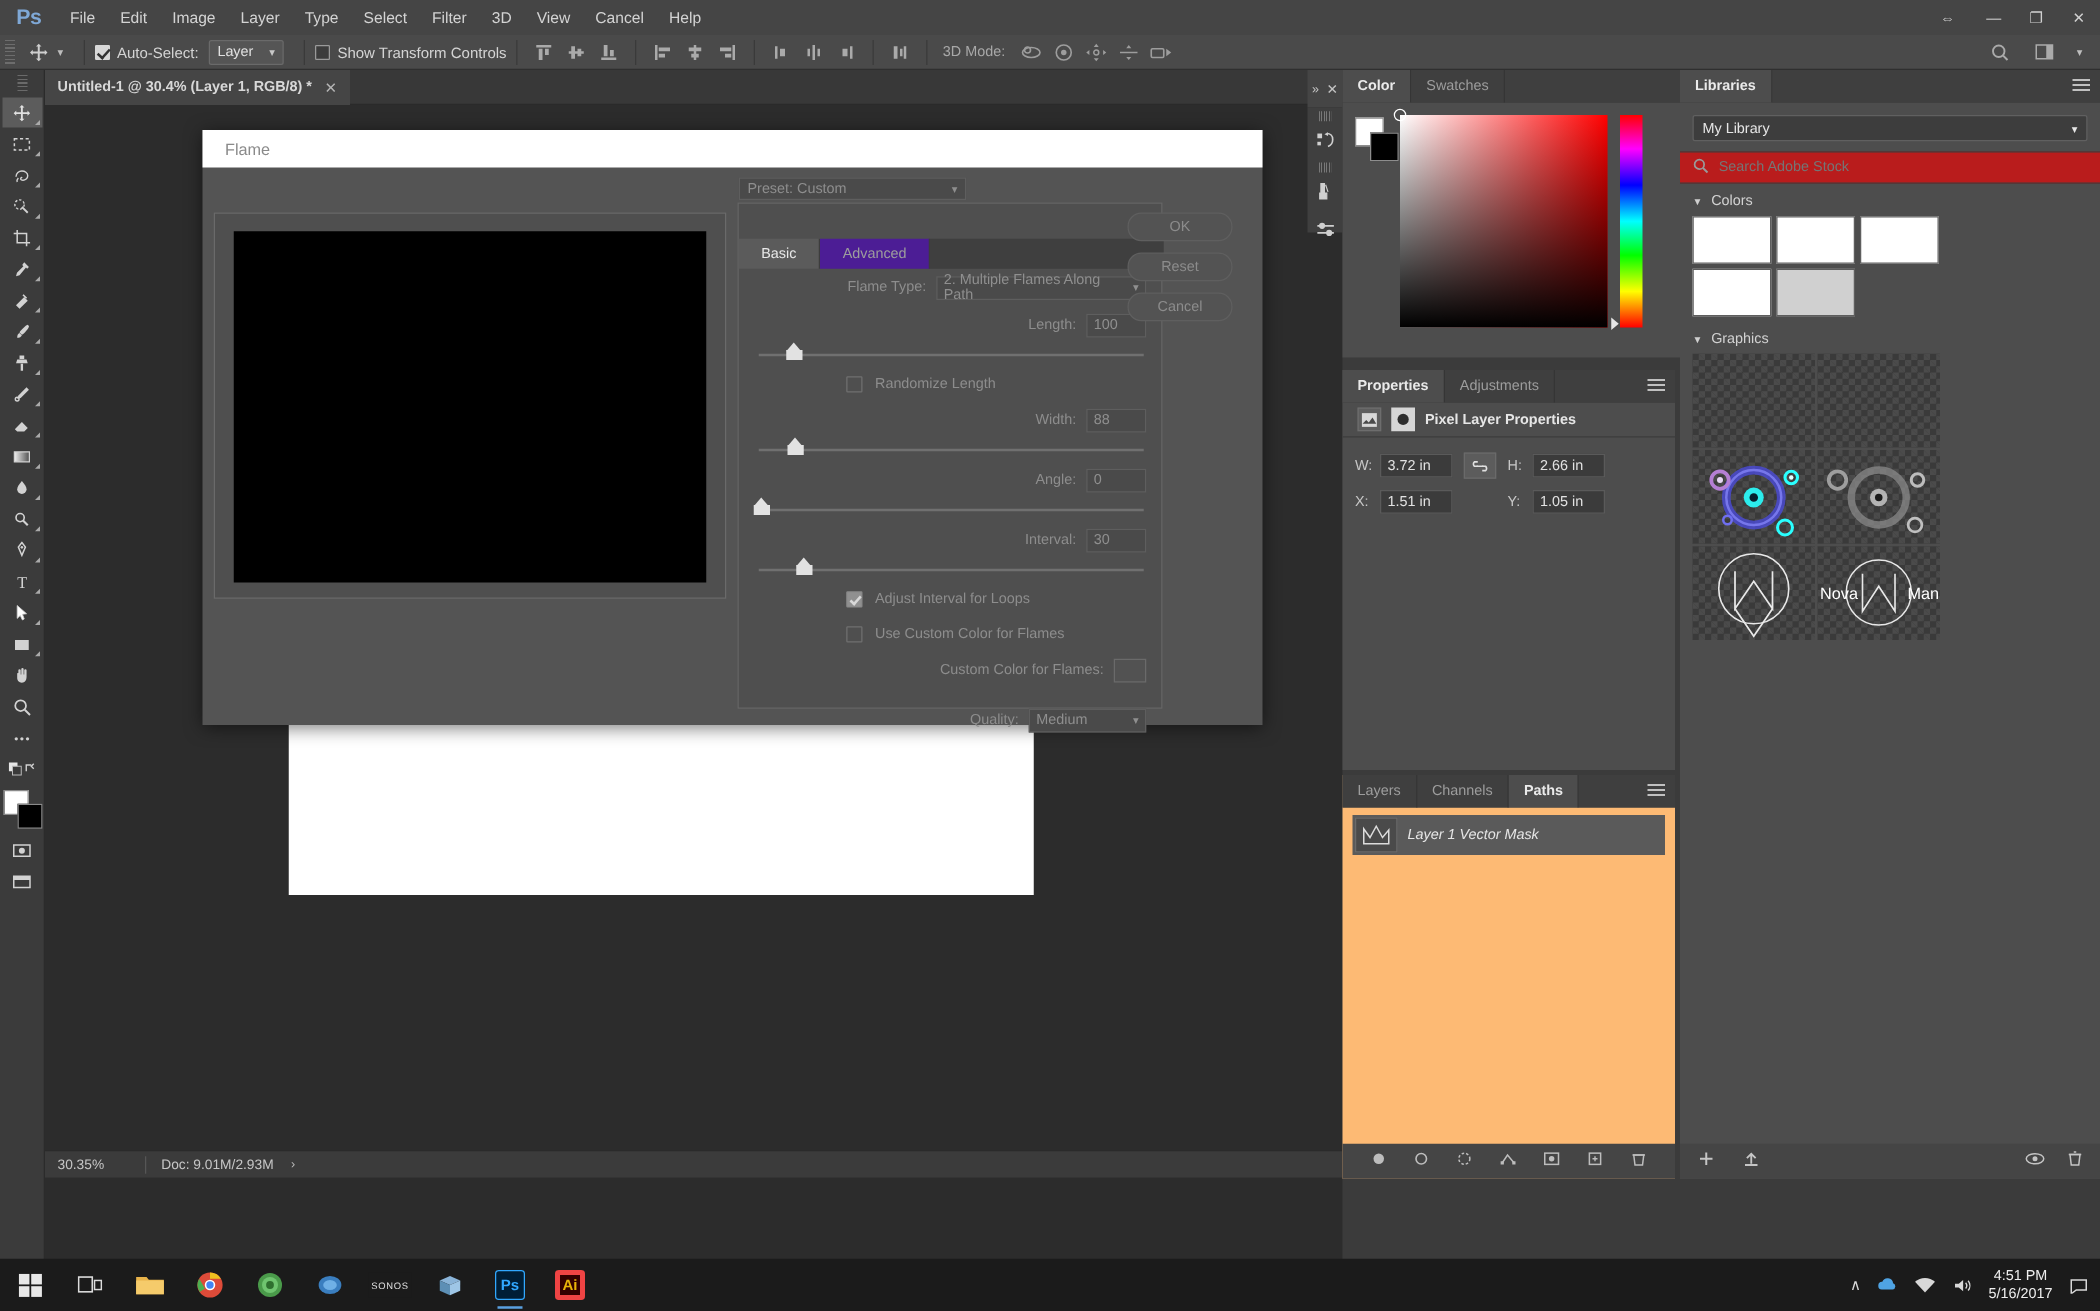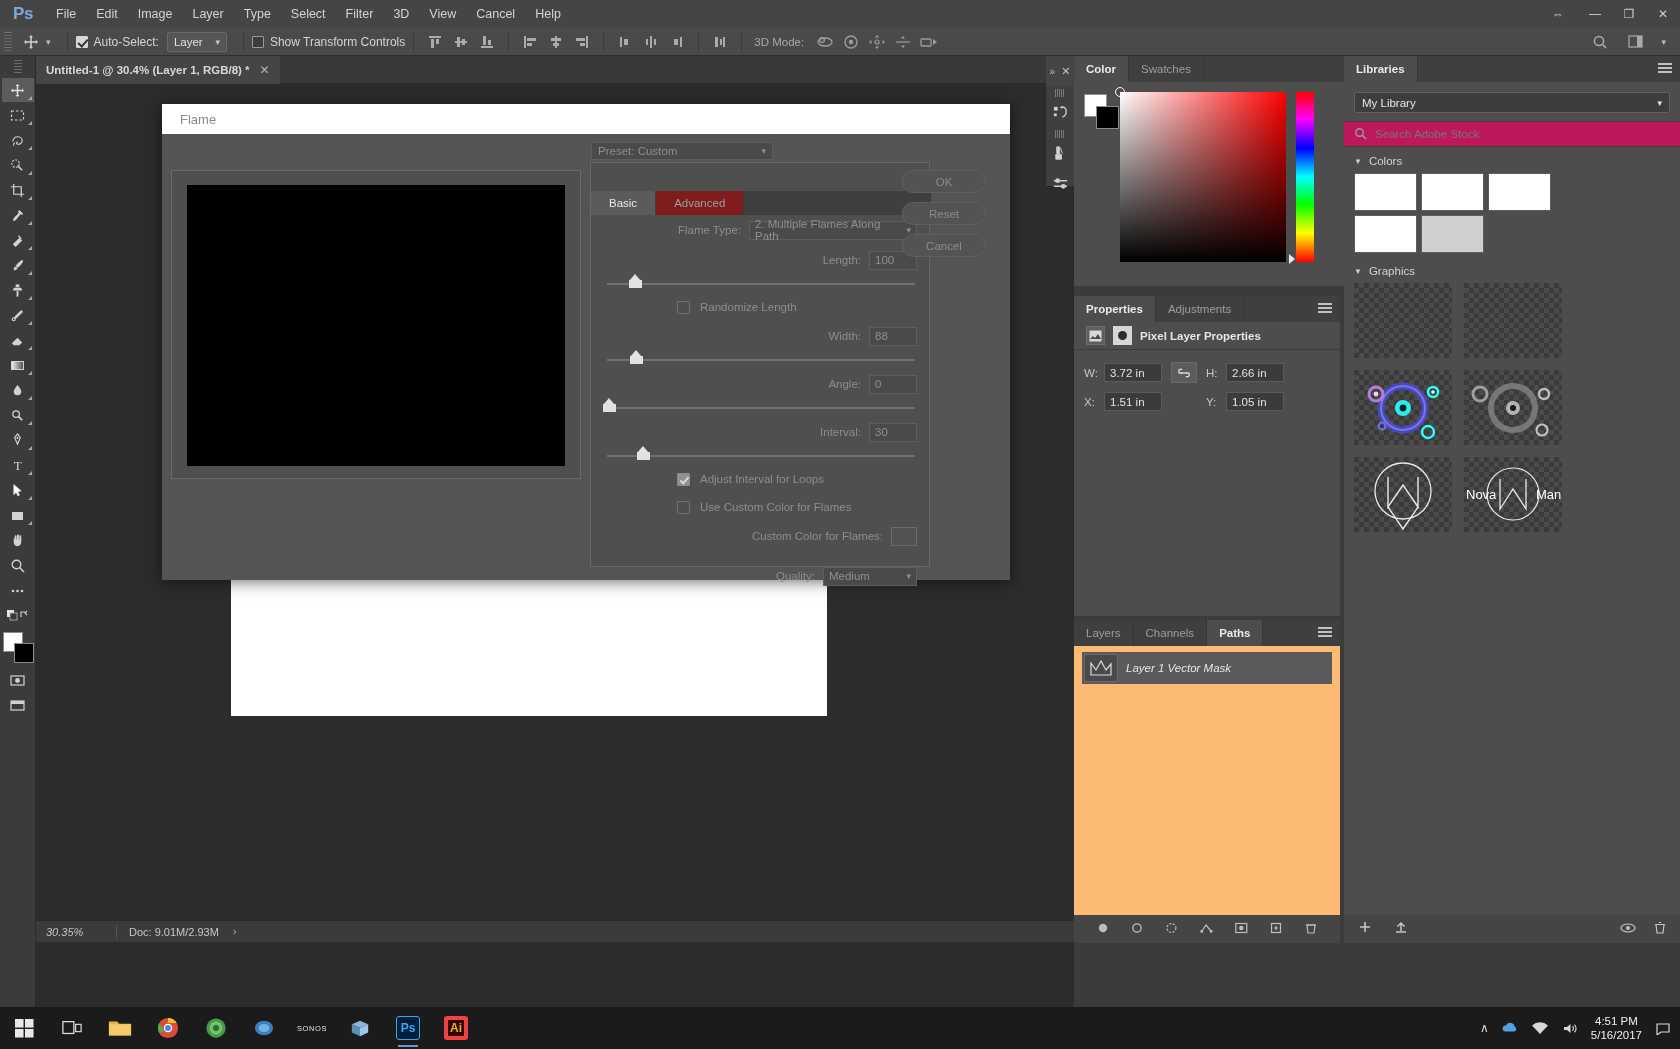--- a/index.html
+++ b/index.html
@@ -97,21 +97,21 @@
   
   .canvasarea {
     position:absolute; top:84px; left:36px; width:1038px; height:836px; background:#2c2c2c;
   }
   .artboard { position:absolute; left:195px; top:491px; width:596px; height:141px; background:#fff; }
   .statusbar {
     position:absolute; top:920px; left:36px; width:1038px; height:22px;
     background:#3b3b3b; border-top:1px solid #2a2a2a;
     display:flex; align-items:center; color:#c6c6c6; font-size:11px;
   }
-  .sb-zoom { width:80px; padding-left:10px;font-style:italic; }
+  .sb-zoom { width:80px; padding-left:10px; }
   .sb-sep { width:1px; height:14px; background:#565656; }
   .sb-doc { padding-left:12px; }
   .sb-arrow { margin-left:14px; color:#b9b9b9; font-size:10px; }
   .bottomfill { position:absolute; left:36px; top:942px; width:1038px; height:65px; background:#2c2c2c; }
 
   
   .dialog {
     position:absolute; left:162px; top:104px; width:848px; height:476px;
     background:#545454; box-shadow:0 2px 14px rgba(0,0,0,.55);
   }
@@ -131,21 +131,21 @@
   }
   .preset-row { position:absolute; left:0; top:-21px; width:340px; }
   .preset-select {
     position:absolute; left:0; top:0; width:182px; height:18px;
     border:1px solid #5e5e5e; background:#4a4a4a; color:#8e8e8e; font-size:11.5px;
     display:flex; align-items:center; justify-content:space-between; padding:0 6px;
   }
   .tabs { position:absolute; left:0; top:28px; width:340px; height:24px; display:flex; }
   .dtab {
     height:24px; padding:0 18px; display:flex; align-items:center;
-    font-size:11.5px; color:#9d9d9d; background:#7f1d1d; border-right:1px solid #3d3d3d;
+    font-size:11.5px; color:#9d9d9d; background:#4c1d95; border-right:1px solid #3d3d3d;
   }
   .dtab.active { background:#5b5b5b; color:#e8e8e8; }
   .tabfill { flex:1; background:#3f3f3f; }
   .fields { position:absolute; left:0; top:52px; width:340px; }
   .frow { display:flex; align-items:center; justify-content:flex-end; padding-right:14px; height:30px; }
   .flabel { color:#8d8d8d; font-size:11.5px; margin-right:8px; }
   .finput {
     width:48px; height:19px; background:#4a4a4a; border:1px solid #5e5e5e;
     color:#8f8f8f; font-size:11.5px; display:flex; align-items:center; padding-left:5px;
   }
@@ -258,28 +258,28 @@
     display:flex; align-items:center; justify-content:center; gap:22px; color:#bdbdbd;
   }
 
   
   .libpanel { left:1344px; top:56px; width:336px; height:887px; background:#4d4d4d; }
   .lib-select {
     margin:10px 10px 0 10px; height:21px; background:#3d3d3d; border:1px solid #606060; border-radius:2px;
     color:#e6e6e6; font-size:11.5px; display:flex; align-items:center; justify-content:space-between; padding:0 7px;
   }
   .lib-search {
-    margin:8px 0 0 0; height:26px; background:#be185d; border-top:1px solid #3d3d3d; border-bottom:1px solid #3d3d3d;
+    margin:8px 0 0 0; height:26px; background:#b91c1c; border-top:1px solid #3d3d3d; border-bottom:1px solid #3d3d3d;
     display:flex; align-items:center; padding-left:10px; gap:8px; color:#8d8d8d; font-size:11.5px;
   }
   .sect-head { display:flex; align-items:center; gap:7px; padding:8px 0 6px 10px; color:#d2d2d2; font-size:11.5px; }
   .tri { font-size:8px; color:#cfcfcf; }
   .sw-grid { display:grid; grid-template-columns: repeat(3, 63px); gap:4px; padding:0 0 4px 10px; }
   .sw-cell { height:38px; border:1px solid #5e5e5e; }
-  .gfx-grid { display:grid; grid-template-columns: repeat(2, 98px); gap:12px; padding:0 0 0 10px; }
+  .gfx-grid { display:grid; grid-template-columns: repeat(2, 98px); gap:2px; padding:0 0 0 10px; }
   .gfx-cell {
     height:75px; position:relative; overflow:hidden;
     background-color:#3a3a3a;
     background-image:
       linear-gradient(45deg, #4b4b4b 25%, transparent 25%, transparent 75%, #4b4b4b 75%),
       linear-gradient(45deg, #4b4b4b 25%, transparent 25%, transparent 75%, #4b4b4b 75%);
     background-size:10px 10px; background-position:0 0, 5px 5px;
   }
   .lib-footer {
     position:absolute; bottom:0; left:0; width:336px; height:28px; background:#454545;

